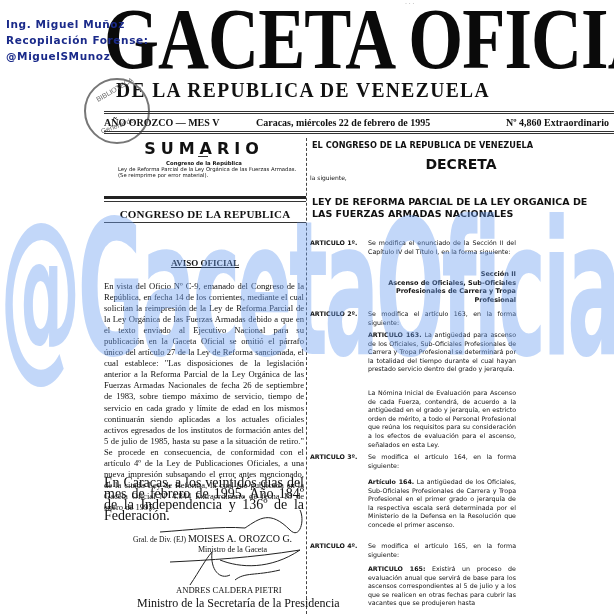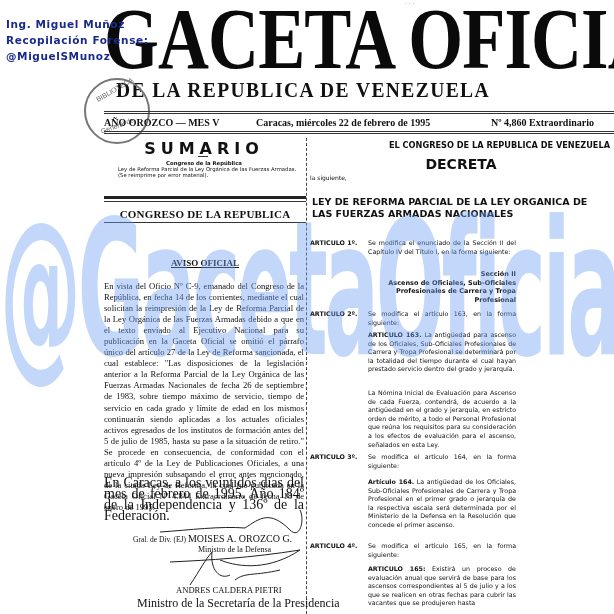--- a/index.html
+++ b/index.html
@@ -9,37 +9,37 @@
   .mast-sub { position:absolute; left:116px; top:78px; font-family:"Liberation Serif", serif; font-weight:bold; font-size:21px; letter-spacing:1.5px; white-space:nowrap; transform:scaleX(0.93); transform-origin:left top; }
   .top-tick { position:absolute; left:405px; top:0; font-size:6px; color:#555; font-family:"Liberation Sans", sans-serif; }
   .stamp { position:absolute; left:84px; top:78px; width:62px; height:62px; border:2px solid #777; border-radius:50%; color:#666; font-family:"Liberation Sans", sans-serif; font-size:7px; }
   .stamp .t1 { position:absolute; left:8px; top:6px; transform:rotate(-30deg); }
   .stamp .t2 { position:absolute; left:14px; top:42px; transform:rotate(-20deg); }
   .rule { position:absolute; left:104px; width:510px; height:0; border-top:1px solid #333; }
   .rule.thick { border-top:3px double #333; }
   .dateline { position:absolute; left:104px; top:117px; width:506px; font-family:"Liberation Serif", serif; font-weight:bold; font-size:10px; white-space:nowrap; }
   .dateline .l { position:absolute; left:0; }
   .dateline .c { position:absolute; left:152px; }
-  .dateline .r { position:absolute; right:16px; }
+  .dateline .r { position:absolute; right:1px; }
   .colsep { position:absolute; left:306px; top:138px; width:0; height:476px; border-left:1px dashed #444; }
   .sumario-title { position:absolute; left:104px; top:139px; width:200px; text-align:center; font-family:"DejaVu Sans", sans-serif; font-weight:bold; font-size:16px; letter-spacing:5px; }
   .sumario-dash { position:absolute; left:198px; top:156px; width:10px; border-top:1px solid #333; }
   .sumario-head { position:absolute; left:104px; top:160px; width:200px; text-align:center; font-family:"DejaVu Sans", sans-serif; font-size:5.3px; font-weight:bold; }
   .sumario-text { position:absolute; left:118px; top:166px; width:184px; font-family:"DejaVu Sans", sans-serif; font-size:5.3px; line-height:6.4px; }
   .congreso { position:absolute; left:104px; top:208px; width:202px; text-align:center; font-family:"Liberation Serif", serif; font-weight:bold; font-size:11px; letter-spacing:0.2px; }
   .aviso { position:absolute; left:104px; top:258px; width:202px; text-align:center; font-family:"Liberation Serif", serif; font-weight:bold; font-size:9px; text-decoration:underline; }
   .body-text { position:absolute; left:104px; top:281px; width:200px; font-family:"Liberation Serif", serif; font-size:8.6px; line-height:11.05px; text-align:justify; }
   .closing { position:absolute; left:104px; top:477px; width:200px; font-family:"Liberation Serif", serif; font-size:14px; line-height:11.05px; text-align:justify; }
   .sig1 { position:absolute; left:133px; top:533px; font-family:"Liberation Serif", serif; font-size:7.5px; white-space:nowrap; }
   .sig1 b { font-weight:normal; font-size:10px; }
   .sig1t { position:absolute; left:198px; top:545px; font-family:"Liberation Serif", serif; font-size:8px; white-space:nowrap; }
   .sig2 { position:absolute; left:176px; top:585px; font-family:"Liberation Serif", serif; font-size:8.6px; white-space:nowrap; }
   .sig2t { position:absolute; left:137px; top:596px; font-family:"Liberation Serif", serif; font-size:12px; white-space:nowrap; }
   .scribble { position:absolute; left:150px; top:500px; }
-  .rc-head { position:absolute; left:312px; top:140px; width:298px; text-align:right; font-family:"DejaVu Sans", sans-serif; font-weight:bold; font-size:8.2px; white-space:nowrap; }
+  .rc-head { position:absolute; left:312px; top:140px; width:298px; text-align:left; font-family:"DejaVu Sans", sans-serif; font-weight:bold; font-size:8.2px; white-space:nowrap; }
   .rc-decreta { position:absolute; left:312px; top:156px; width:298px; text-align:center; font-family:"DejaVu Sans", sans-serif; font-weight:bold; font-size:14px; }
   .rc-sig { position:absolute; left:310px; top:174px; font-family:"DejaVu Sans", sans-serif; font-size:6px; }
   .rc-title { position:absolute; left:312px; top:196px; width:298px; text-align:left; font-family:"DejaVu Sans", sans-serif; font-weight:bold; font-size:9.5px; line-height:11.5px; }
   .art { position:absolute; left:310px; font-family:"DejaVu Sans", sans-serif; font-size:6.3px; line-height:8.6px; }
   .art .lab { position:absolute; left:0; font-weight:bold; white-space:nowrap; }
   .art .txt { position:absolute; left:58px; width:148px; text-align:justify; }
   .sub-block { position:absolute; left:368px; width:148px; font-family:"DejaVu Sans", sans-serif; font-size:6.3px; line-height:8.6px; text-align:justify; }
   .sub-block b { font-weight:bold; }
   .seccion { position:absolute; left:368px; top:270px; width:148px; text-align:right; font-family:"DejaVu Sans", sans-serif; font-weight:bold; font-size:6.5px; line-height:8.6px; }
   .wm { position:absolute; left:0; top:195px; font-family:"DejaVu Sans", sans-serif; font-weight:bold; font-size:150px; line-height:150px; color:rgba(110,160,240,0.42); white-space:nowrap; letter-spacing:-6px; transform:scaleX(0.54) scaleY(1.25); transform-origin:left top; z-index:4; pointer-events:none; }
@@ -89,21 +89,21 @@
 
 <svg class="scribble" width="160" height="95" viewBox="0 0 160 95">
   <path d="M10 32 C40 30 70 26 95 28 C110 18 120 10 140 30 C150 40 155 20 150 10" fill="none" stroke="#222" stroke-width="1"></path>
   <path d="M20 62 C60 60 100 58 150 50 C120 70 90 68 70 60" fill="none" stroke="#222" stroke-width="1"></path>
   <path d="M40 85 C50 70 55 60 62 52 C60 70 70 80 80 75 M85 80 C95 72 105 76 130 70" fill="none" stroke="#222" stroke-width="1"></path>
 </svg>
 <div class="sig1">
   <span>Gral. de Div. (EJ)</span>
   <b>MOISES A. OROZCO G.</b>
 </div>
-<div class="sig1t">Ministro de la Defensa</div>
+<div class="sig1t">Ministro de la Gaceta</div>
 <div class="sig2">ANDRES CALDERA PIETRI</div>
 <div class="sig2t">Ministro de la Secretaría de la Presidencia</div>
 
 <div class="rc-head">EL CONGRESO DE LA REPUBLICA DE VENEZUELA</div>
 <div class="rc-decreta">DECRETA</div>
 <div class="rc-sig">la siguiente,</div>
 <div class="rc-title">LEY DE REFORMA PARCIAL DE LA LEY ORGANICA DE LAS FUERZAS ARMADAS NACIONALES</div>
 
 <div class="art" style="top:239px;">
   <span class="lab">ARTICULO 1º.</span>

